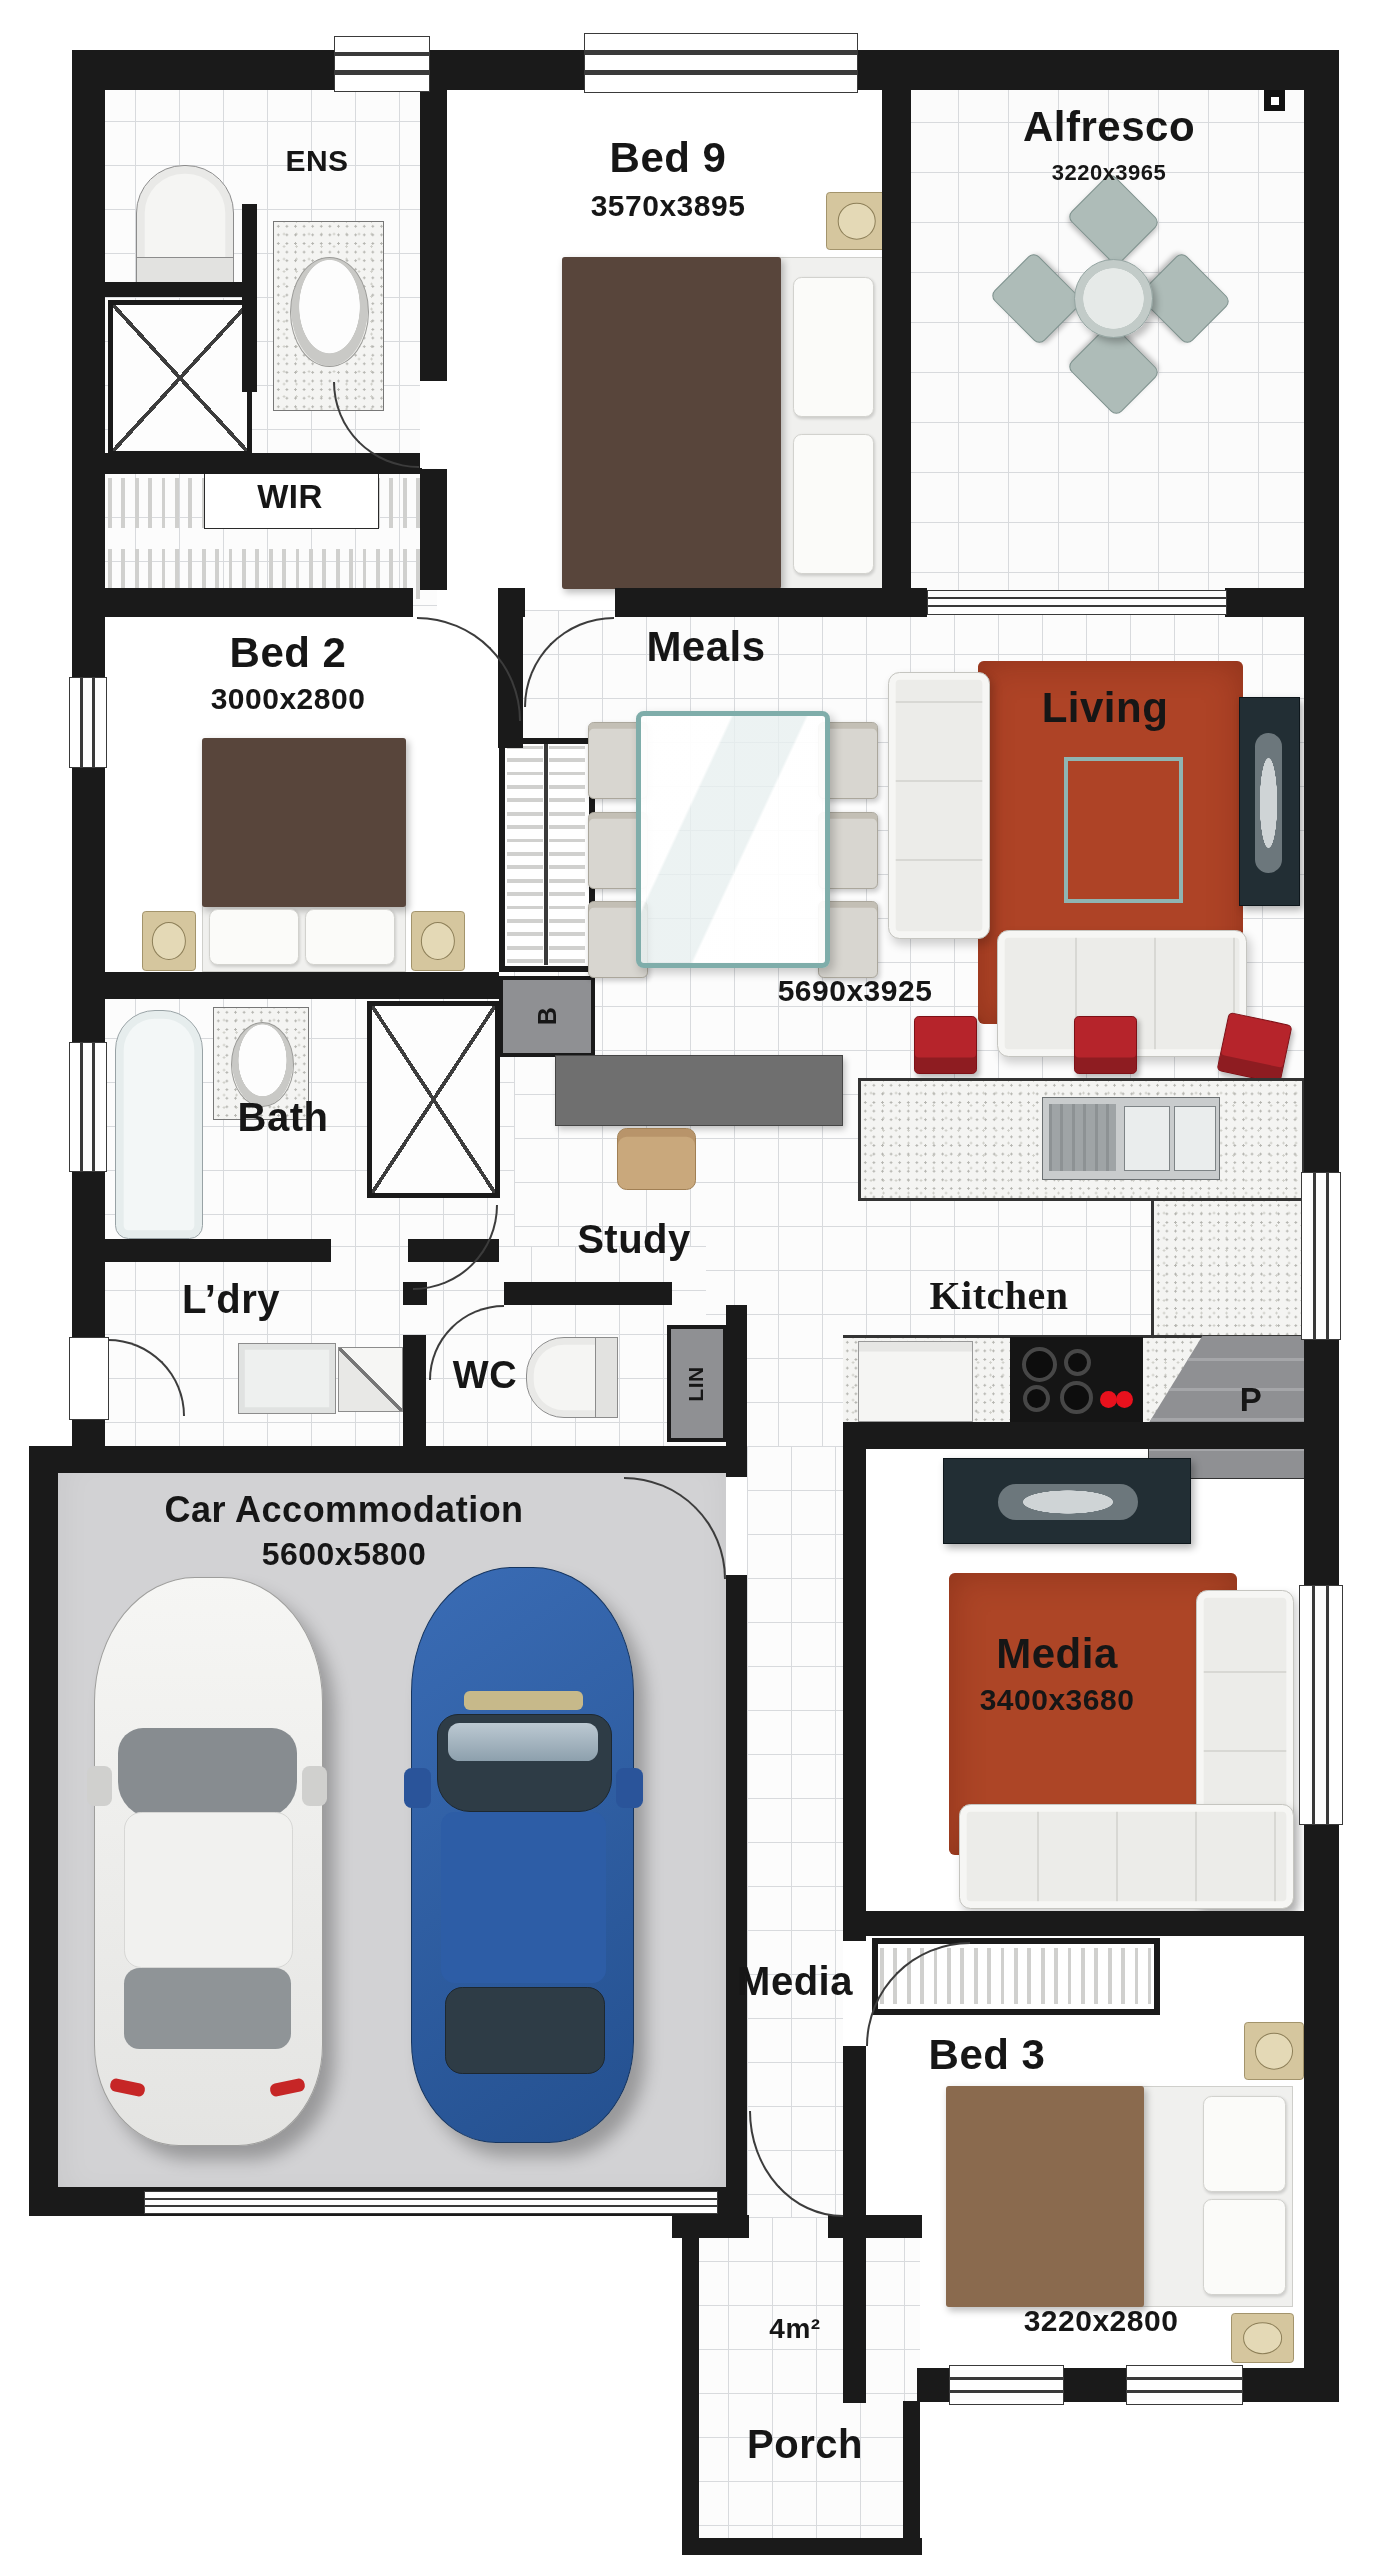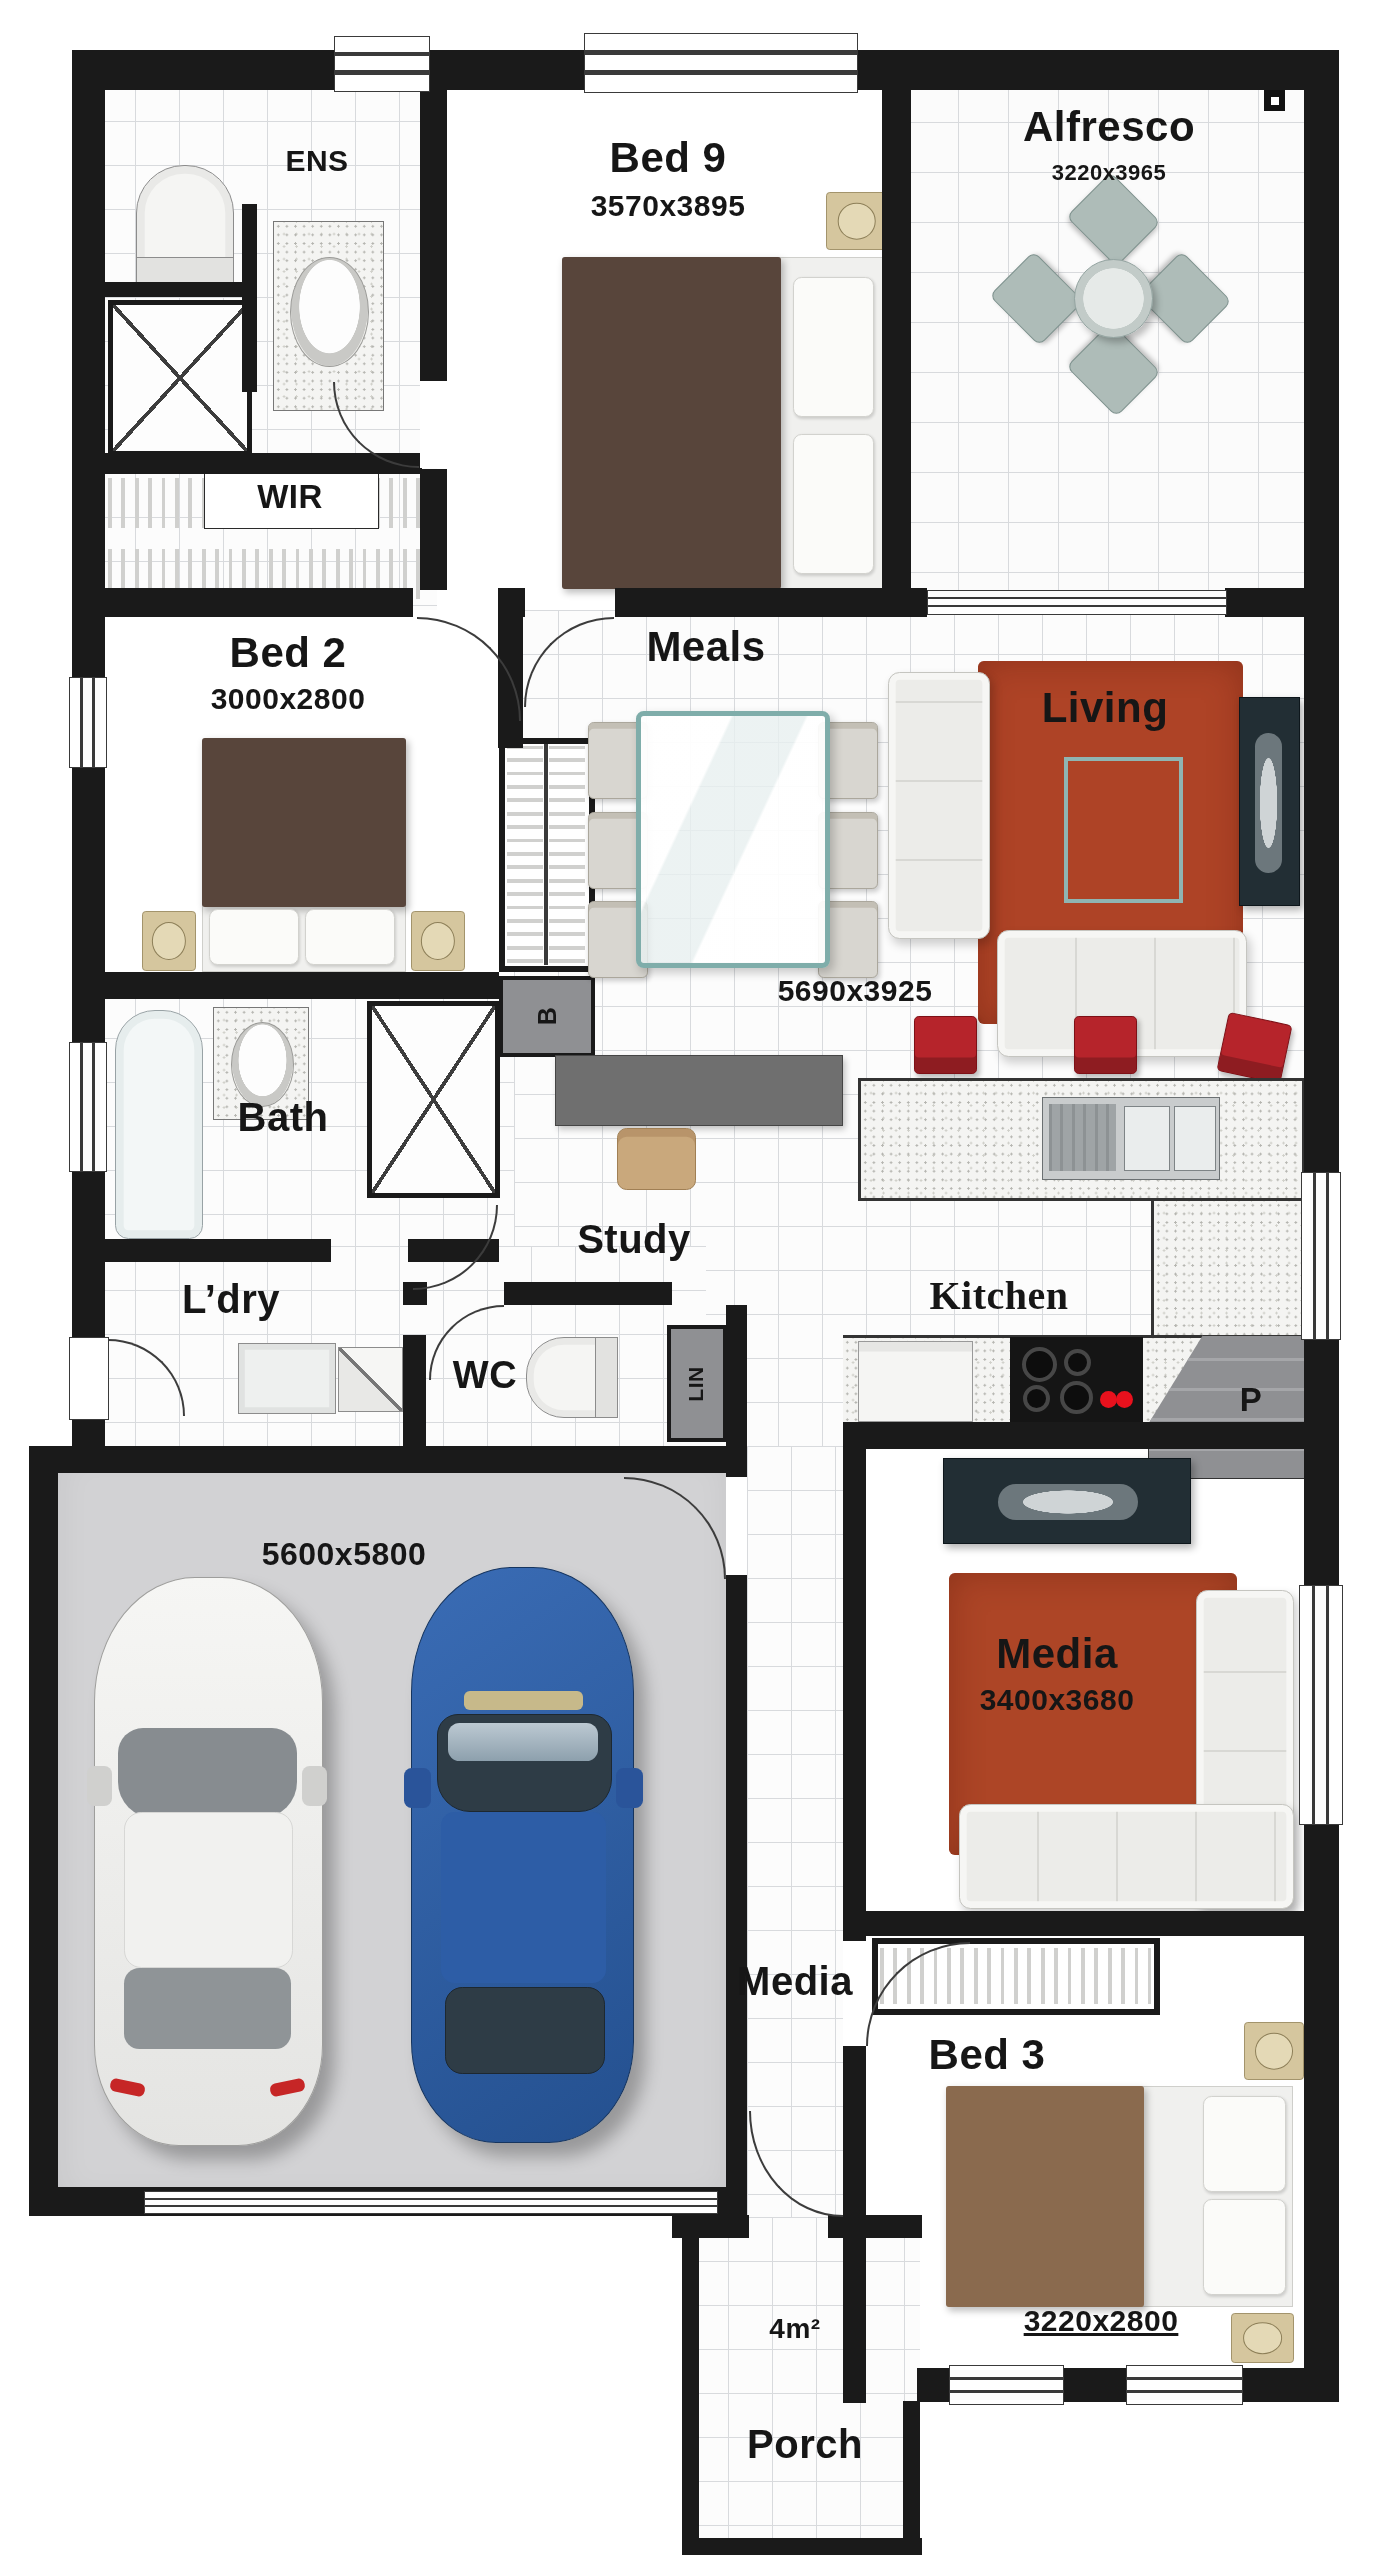--- a/index.html
+++ b/index.html
@@ -270,23 +270,24 @@
   <div class="room-label" style="left:1105px;top:708px;font-size:42px;">Living</div>
   <div class="room-label" style="left:855px;top:991px;font-size:30px;">5690x3925</div>
   <div class="room-label" style="left:283px;top:1117px;font-size:40px;">Bath</div>
   <div class="room-label rot" style="left:547px;top:1016px;font-size:25px;">B</div>
   <div class="room-label" style="left:634px;top:1239px;font-size:40px;">Study</div>
   <div class="room-label" style="left:231px;top:1299px;font-size:40px;">L’dry</div>
   <div class="room-label" style="left:485px;top:1375px;font-size:38px;">WC</div>
   <div class="room-label rot" style="left:696px;top:1384px;font-size:21px;">LIN</div>
   <div class="room-label" style="left:999px;top:1295px;font-size:40px;font-family:Liberation Serif, serif;">Kitchen</div>
   <div class="room-label" style="left:1251px;top:1400px;font-size:33px;">P</div>
+  <div class="room-label" style="left:344px;top:1510px;font-size:36px;">Car Accommodation</div>
   <div class="room-label" style="left:344px;top:1554px;font-size:32px;">5600x5800</div>
   <div class="room-label" style="left:1057px;top:1654px;font-size:42px;">Media</div>
   <div class="room-label" style="left:1057px;top:1700px;font-size:30px;">3400x3680</div>
   <div class="room-label" style="left:795px;top:1981px;font-size:40px;">Media</div>
   <div class="room-label" style="left:987px;top:2055px;font-size:42px;">Bed 3</div>
-  <div class="room-label" style="left:1101px;top:2321px;font-size:30px;text-decoration:underline;">3220x2800</div>
+  <div class="room-label" style="left:1101px;top:2321px;font-size:30px;">3220x2800</div>
   <div class="room-label" style="left:795px;top:2329px;font-size:28px;">4m²</div>
   <div class="room-label" style="left:805px;top:2444px;font-size:40px;">Porch</div>
 
 </div>
 
 
 </body></html>

